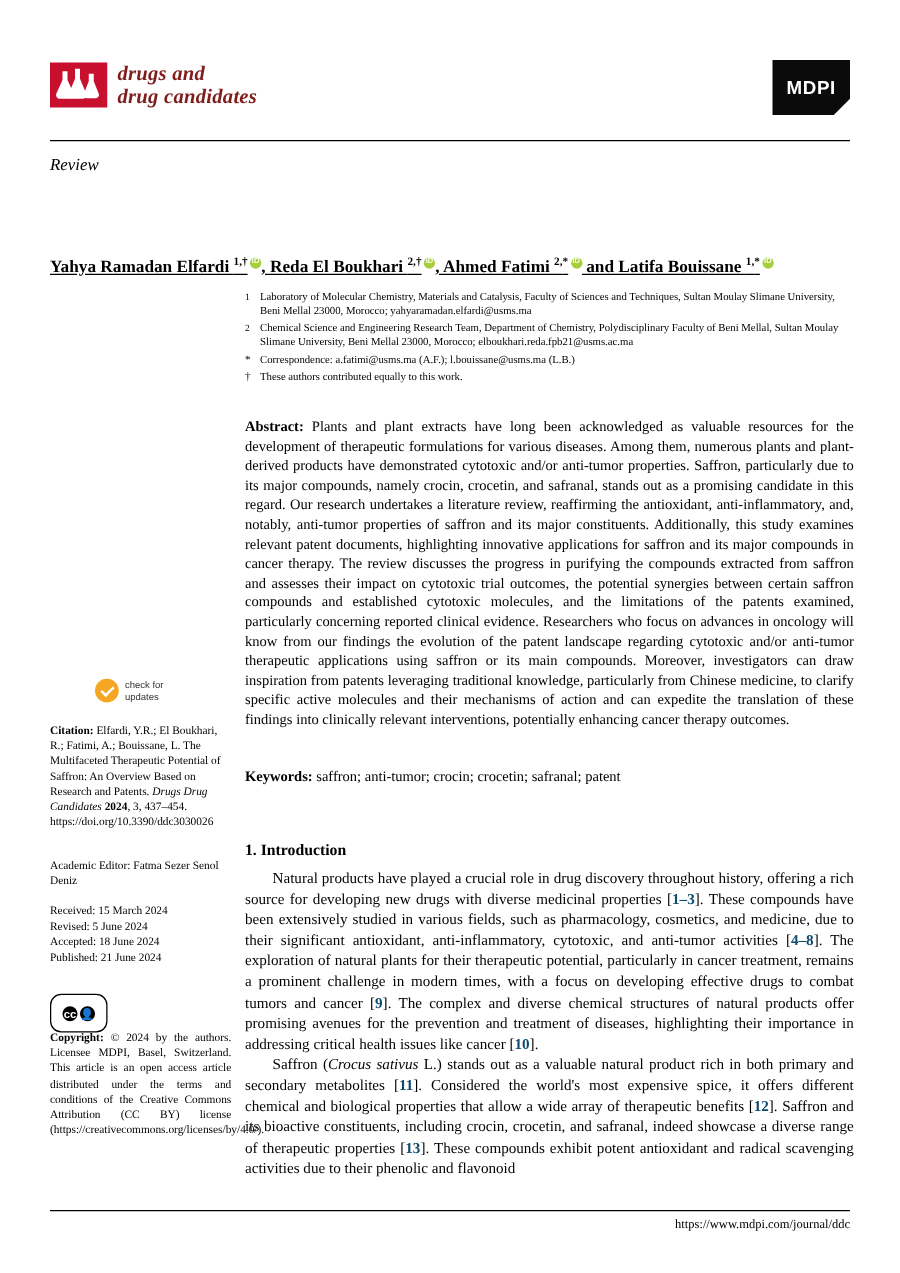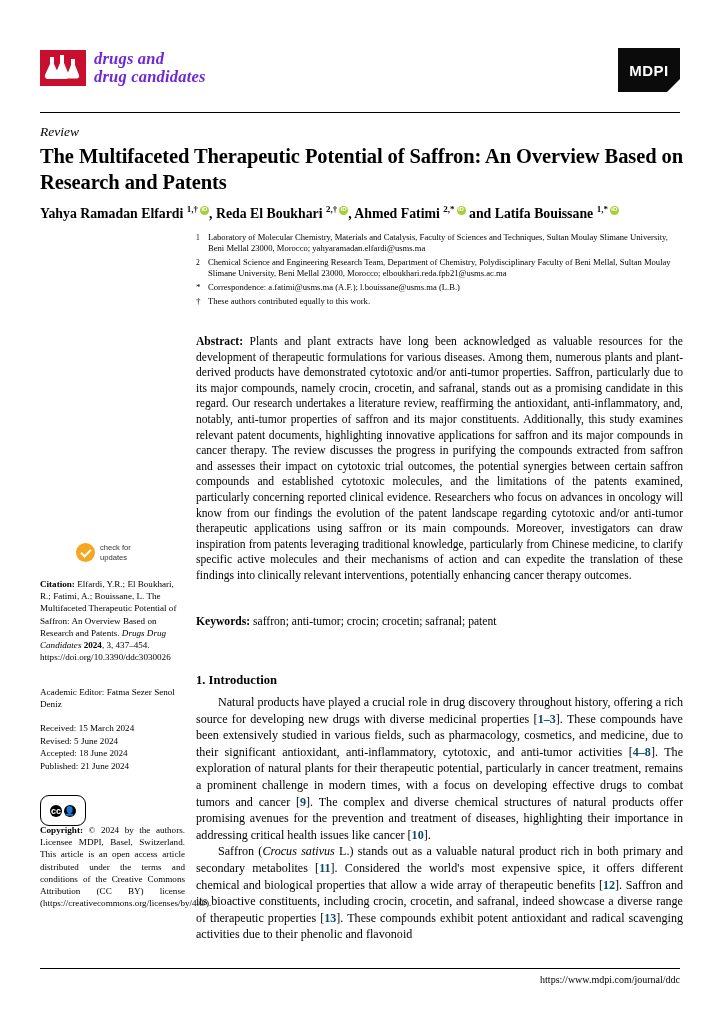--- a/index.html
+++ b/index.html
@@ -41,21 +41,21 @@
   }
   .flask-mark {
     width: 46px;
     height: 40px;
     position: relative;
   }
   .journal-title {
     font-family: "Liberation Serif", serif;
     font-style: italic;
     font-weight: bold;
-    color: #6d28d9;
+    color: #7f1d1d;
     font-size: 16.5px;
     line-height: 18px;
     letter-spacing: .2px;
   }
   .mdpi-logo {
     position: absolute;
     right: 0;
     top: 0;
     width: 62px;
     height: 44px;
@@ -107,20 +107,21 @@
     letter-spacing: -0.1px;
   }
   .authors {
     position: absolute;
     left: 40px;
     top: 200px;
     width: 645px;
     font-size: 13.8px;
     font-weight: bold;
     line-height: 19px;
+    text-decoration: underline;
   }
   .sup {
     font-size: 9px;
     vertical-align: super;
     font-weight: bold;
   }
   .orcid {
     display: inline-block;
     width: 9px;
     height: 9px;
@@ -355,21 +356,20 @@
       <div class="journal-title">
         <div>drugs and</div>
         <div>drug candidates</div>
       </div>
     </div>
     <div class="mdpi-logo">MDPI</div>
   </div>
   <div class="header-rule"></div>
 
   <div class="article-type">Review</div>
-  <div class="article-title">The Multifaceted Therapeutic Potential of Saffron: An Overview Based on Research and Patents</div>
   <div class="authors">Yahya Ramadan Elfardi <sup class="sup">1,†</sup><span class="orcid"></span>, Reda El Boukhari <sup class="sup">2,†</sup><span class="orcid"></span>, Ahmed Fatimi <sup class="sup">2,</sup><sup class="sup">*</sup><span class="orcid"></span> and Latifa Bouissane <sup class="sup">1,</sup><sup class="sup">*</sup><span class="orcid"></span></div>
 
   <div class="affiliations">
     <div class="aff-row">
       <div class="aff-num">1</div>
       <div class="aff-text">Laboratory of Molecular Chemistry, Materials and Catalysis, Faculty of Sciences and Techniques, Sultan Moulay Slimane University, Beni Mellal 23000, Morocco; yahyaramadan.elfardi@usms.ma</div>
     </div>
     <div class="aff-row">
       <div class="aff-num">2</div>
       <div class="aff-text">Chemical Science and Engineering Research Team, Department of Chemistry, Polydisciplinary Faculty of Beni Mellal, Sultan Moulay Slimane University, Beni Mellal 23000, Morocco; elboukhari.reda.fpb21@usms.ac.ma</div>

